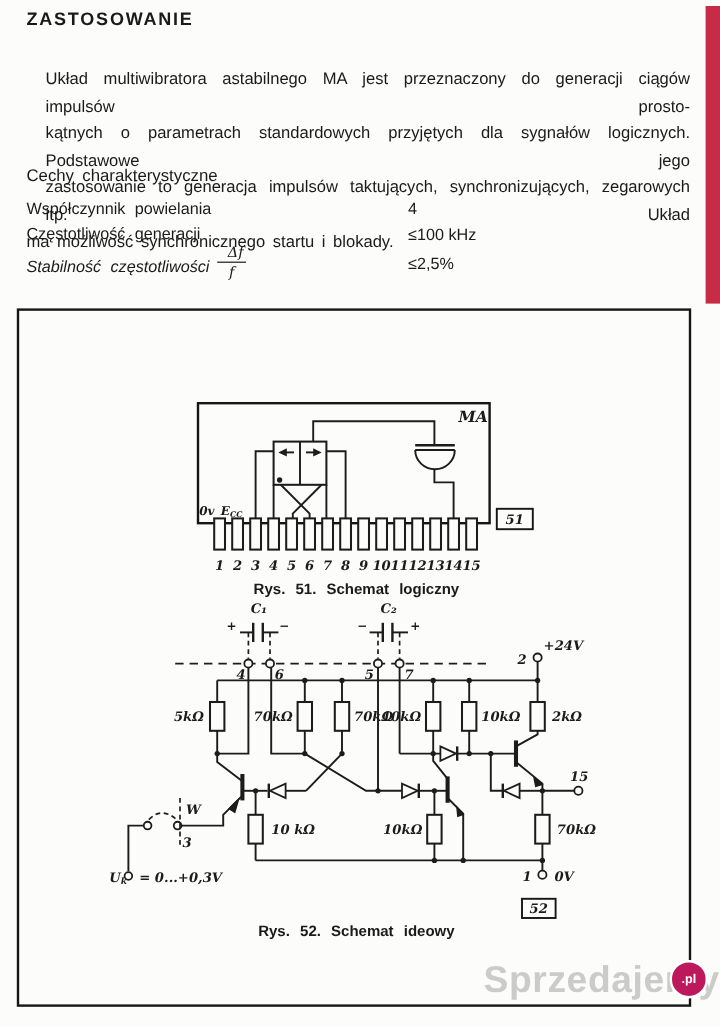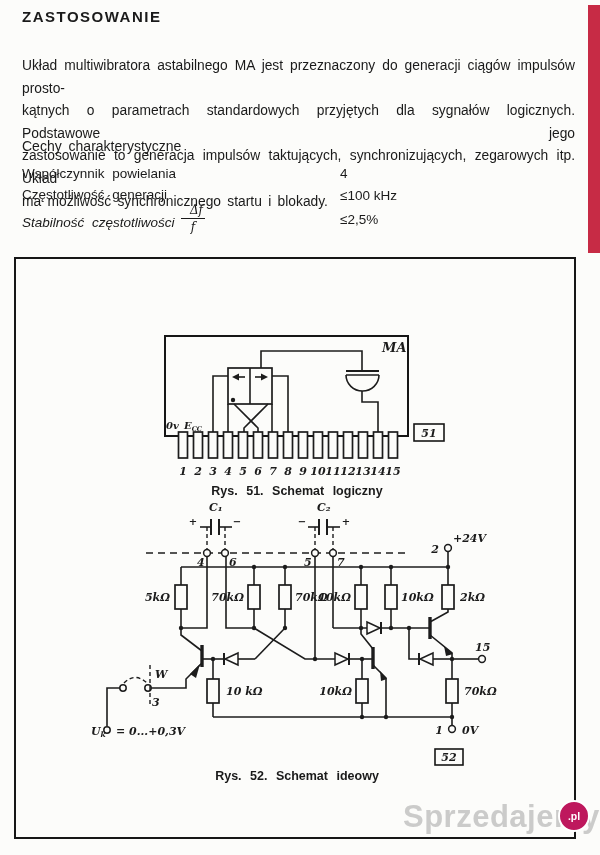--- a/index.html
+++ b/index.html
@@ -1,21 +1,21 @@
 <!DOCTYPE html>
 <html><head>
 <meta charset="utf-8">
 <style>
   html,body{margin:0;padding:0;}
   body{width:600px;height:855px;position:relative;background:#fcfcfa;overflow:hidden;
        font-family:"Liberation Sans",sans-serif;color:#1a1a1a;}
   .abs{position:absolute;}
   .title{left:22px;top:8px;font-size:15px;font-weight:bold;letter-spacing:1.5px;}
   .intro{left:22px;top:55px;width:553px;font-size:13.8px;line-height:22.6px;word-spacing:2.5px;}
-  .jline{text-align:justify;text-align-last:justify;}
+  .jline{text-align:justify;text-align-last:justify;margin-left:16px;}
   .heading{left:22px;top:138px;font-size:14px;font-weight:normal;word-spacing:3px;}
   .rowlabel{font-size:13.5px;word-spacing:4px;}
   .rowval{font-size:13.5px;}
   .fraction{left:181px;top:203px;width:24px;text-align:center;font-size:12px;
             font-style:italic;font-family:"DejaVu Serif",serif;}
   .fraction .num{display:block;border-bottom:1.6px solid #1a1a1a;padding:0 2px 1px 2px;text-align:right;}
   .fraction .den{display:block;padding-top:1px;}
   .figbox{left:14px;top:257px;width:558px;height:578px;border:2px solid #161616;background:transparent;}
   .caption{width:280px;text-align:center;font-size:12.5px;font-weight:bold;word-spacing:5px;}
   .cap51{left:157px;top:484px;}

